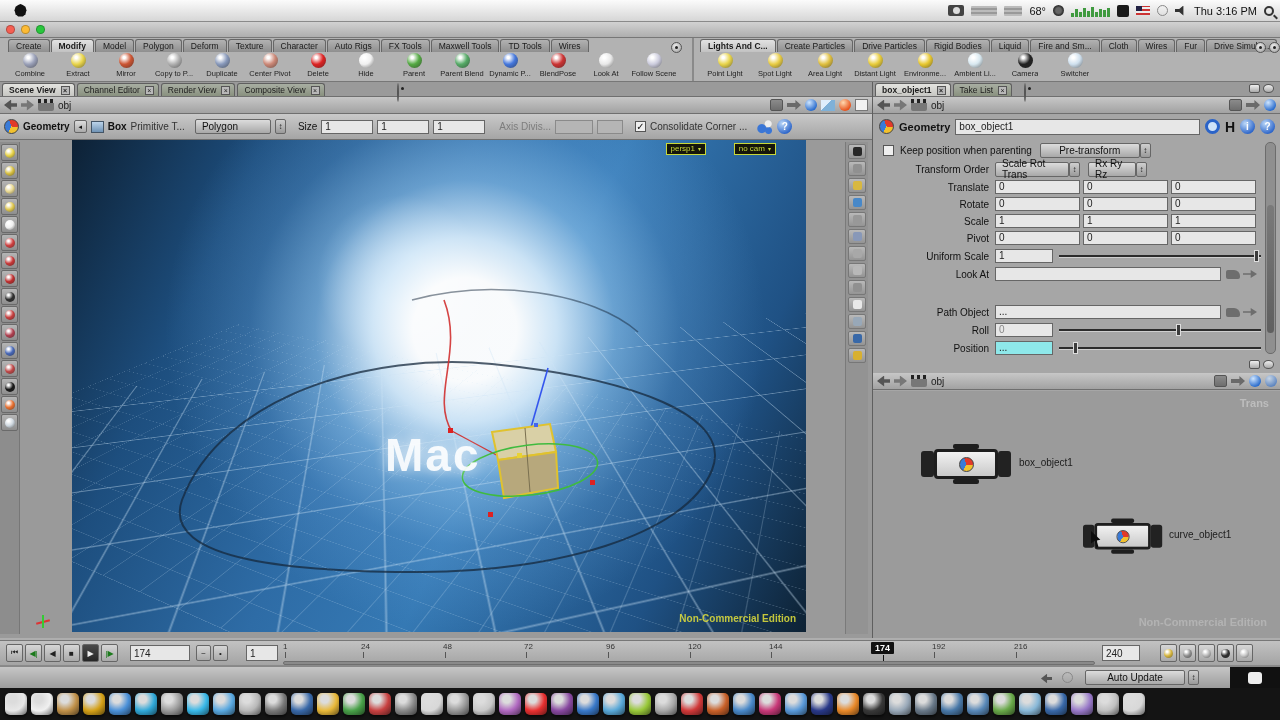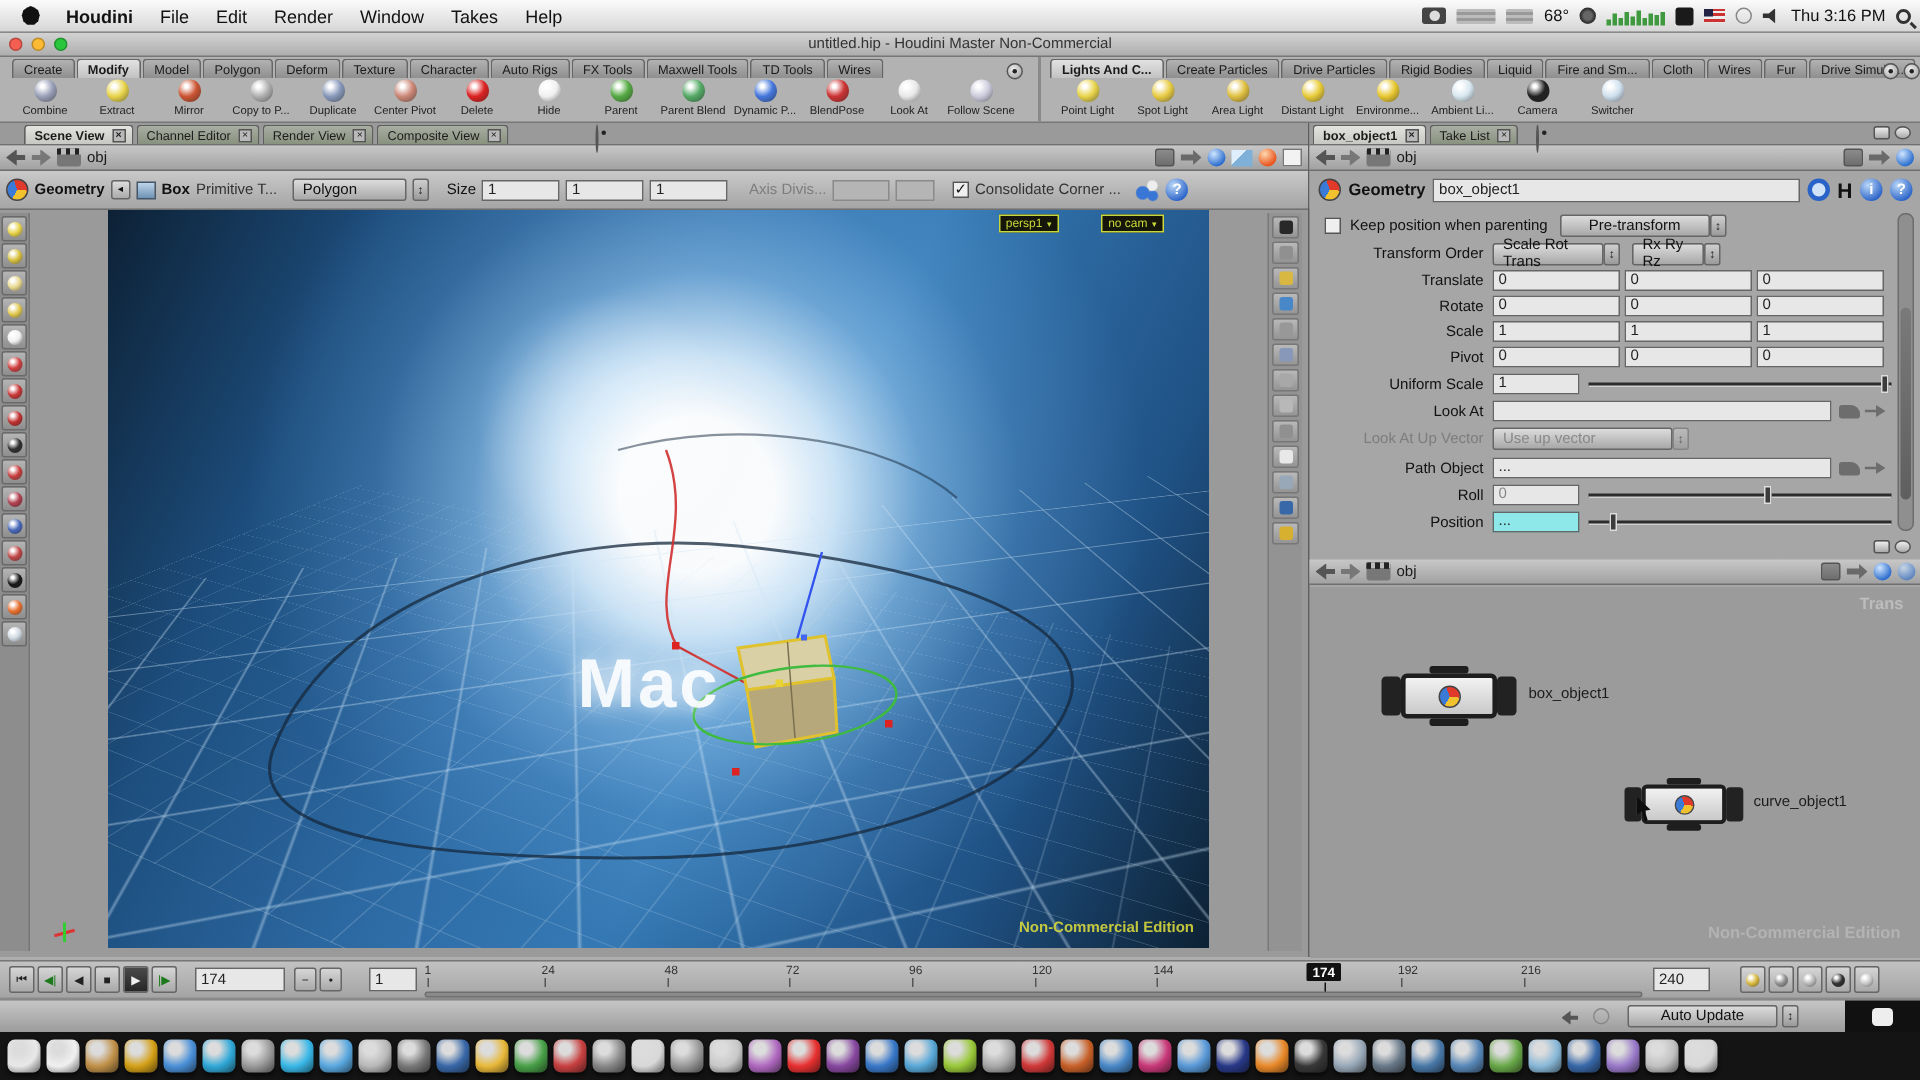--- a/index.html
+++ b/index.html
@@ -166,29 +166,20 @@
   #dock{left:0;top:688px;width:1280px;height:32px;background:#141414;display:flex;align-items:center;gap:4px;padding:0 5px}
   .dockIcon{width:22px;height:22px;border-radius:5px;background:radial-gradient(circle at 35% 28%,rgba(255,255,255,.85) 0 18%,var(--c,#888) 55%,rgba(0,0,0,.6) 130%);box-shadow:0 2px 3px rgba(0,0,0,.6)}
   .phoneBox{position:absolute;right:0;top:0;width:50px;height:22px;background:#111;display:flex;align-items:center;justify-content:center}
   .phoneBox i{width:14px;height:12px;background:#eee;border-radius:3px}
 </style>
 </head>
 <body>
 
 <div id="menubar" class="abs">
   <span class="apple"></span>
-  <span style="display:flex">
-      <span class="menu">Houdini</span>
-      <span class="menu">File</span>
-      <span class="menu">Edit</span>
-      <span class="menu">Render</span>
-      <span class="menu">Window</span>
-      <span class="menu">Takes</span>
-      <span class="menu">Help</span>
-    </span>
   <span id="menuStatus">
     <span class="camico"></span>
     <span class="blurtxt"></span>
     <span class="blurtxt" style="width:18px"></span>
     <span>68°</span>
     <span class="gear"></span>
     <span class="meter">
         <i style="height:4px"></i>
         <i style="height:8px"></i>
         <i style="height:5px"></i>
@@ -206,21 +197,20 @@
     <span class="speaker"></span>
     <span>Thu 3:16 PM</span>
     <span class="spot"></span>
   </span>
 </div>
 
 <div id="titlebar" class="abs">
   <span class="tl" style="background:#f55f52"></span>
   <span class="tl" style="background:#fdbb35"></span>
   <span class="tl" style="background:#29c63d"></span>
-  <span class="t">untitled.hip - Houdini Master Non-Commercial</span>
 </div>
 
 <div id="shelf" class="abs">
   <div class="tabRow" style="left:8px">
 
   <div class="shelfTab">Create</div>
       <div class="shelfTab active">Modify</div>
       <div class="shelfTab">Model</div>
       <div class="shelfTab">Polygon</div>
       <div class="shelfTab">Deform</div>
@@ -343,21 +333,21 @@
       </div>
       <div class="tool" style="width:50px">
         <div class="toolIcon sphere" style="--c: #cfe0ee;"></div>
         <div class="toolLabel">Switcher</div>
       </div>
     </div>
 </div>
 <div id="shelfDivider" class="abs"></div>
 
 <div id="leftPane" class="abs">
-  <div class="paneTabs" style="padding-left:16px">
+  <div class="paneTabs" style="padding-left:2px">
 
   <div class="paneTab active">
         <span>Scene View</span>
         <span class="closeX"></span>
       </div>
       <div class="paneTab">
         <span>Channel Editor</span>
         <span class="closeX"></span>
       </div>
       <div class="paneTab">
@@ -626,25 +616,20 @@
     <span class="fieldBox" style="width:58px">1</span>
     <span class="slider">
         <span class="sliderHandle" style="right:2px"></span>
       </span>
   </div>
   <div class="pRow" style="top:184px">
     <span class="pLabel">Look At</span>
     <span class="fieldBox" style="width:226px"></span>
     <span class="chooserIco" style="margin-left:5px"></span>
     <span class="jumpIco" style="margin-left:3px"></span>
-  </div>
-  <div class="pRow" style="top:202px">
-    <span class="pLabel grayLbl">Look At Up Vector</span>
-    <span class="raised" style="width:120px;color:#888">Use up vector</span>
-    <span class="spin" style="opacity:.5"></span>
   </div>
   <div class="pRow" style="top:222px">
     <span class="pLabel">Path Object</span>
     <span class="fieldBox" style="width:226px">...</span>
     <span class="chooserIco" style="margin-left:5px"></span>
     <span class="jumpIco" style="margin-left:3px"></span>
   </div>
   <div class="pRow" style="top:240px">
     <span class="pLabel">Roll</span>
     <span class="fieldBox" style="width:58px;color:#888">0</span>

